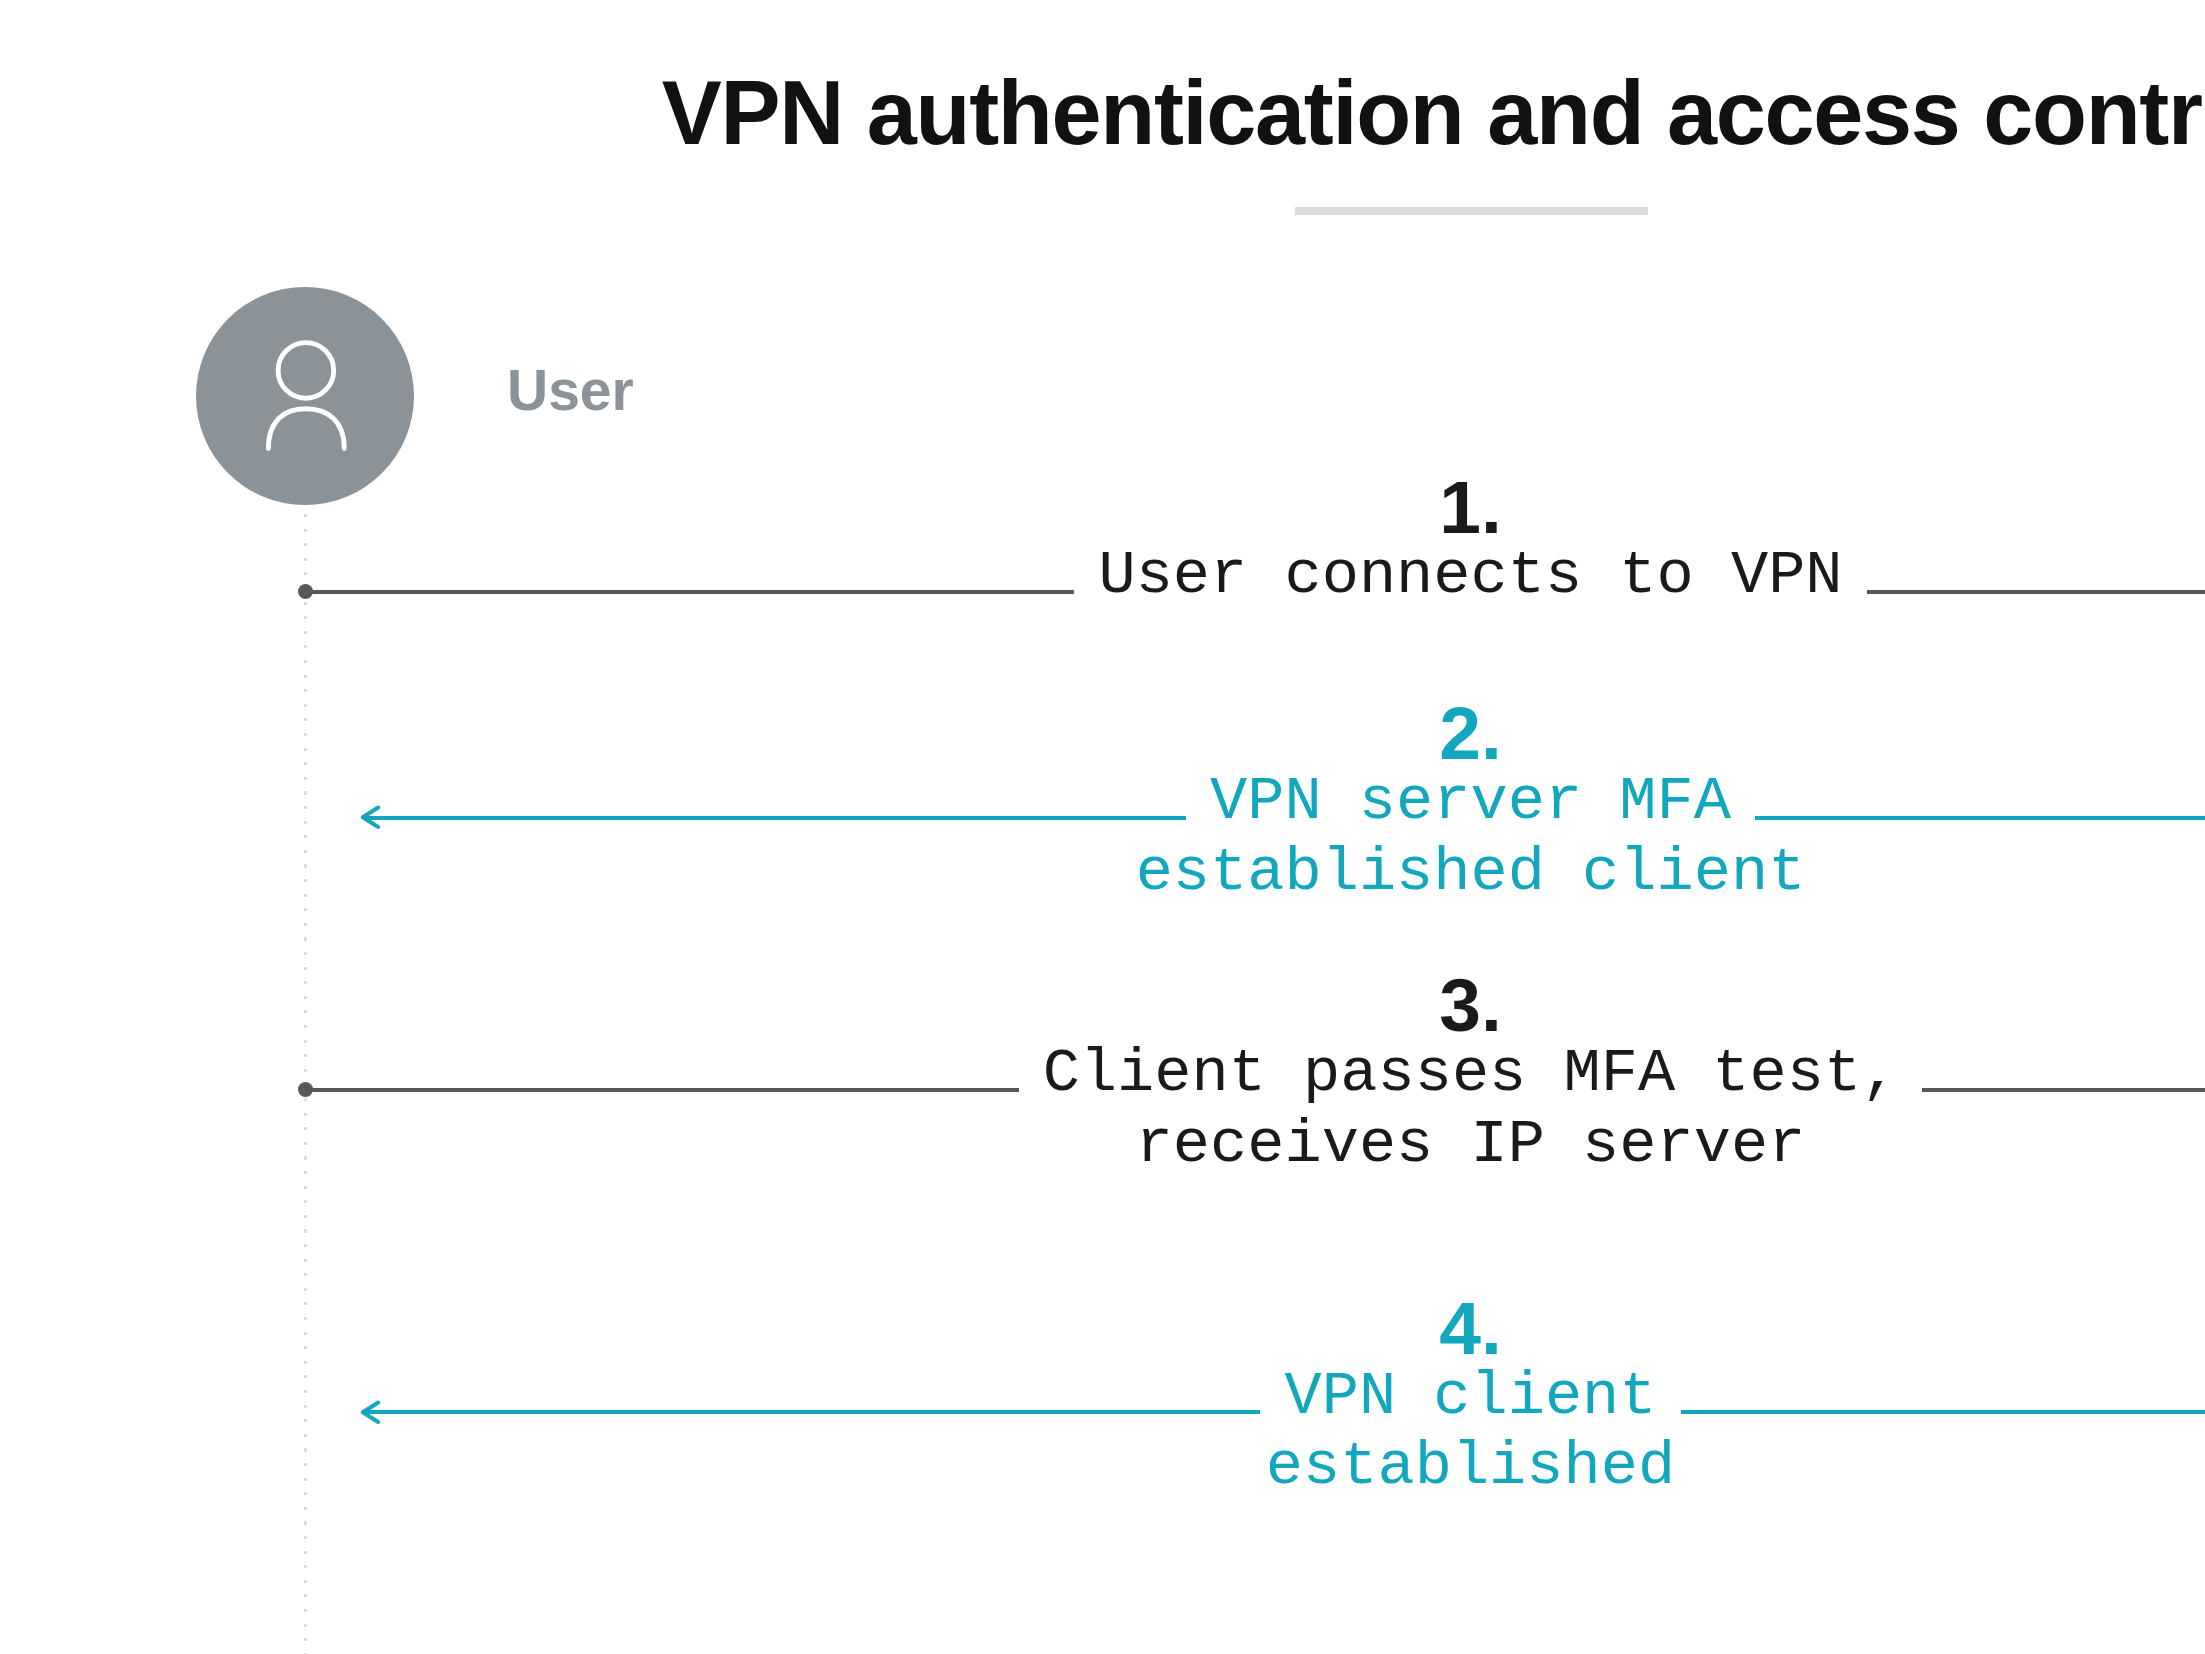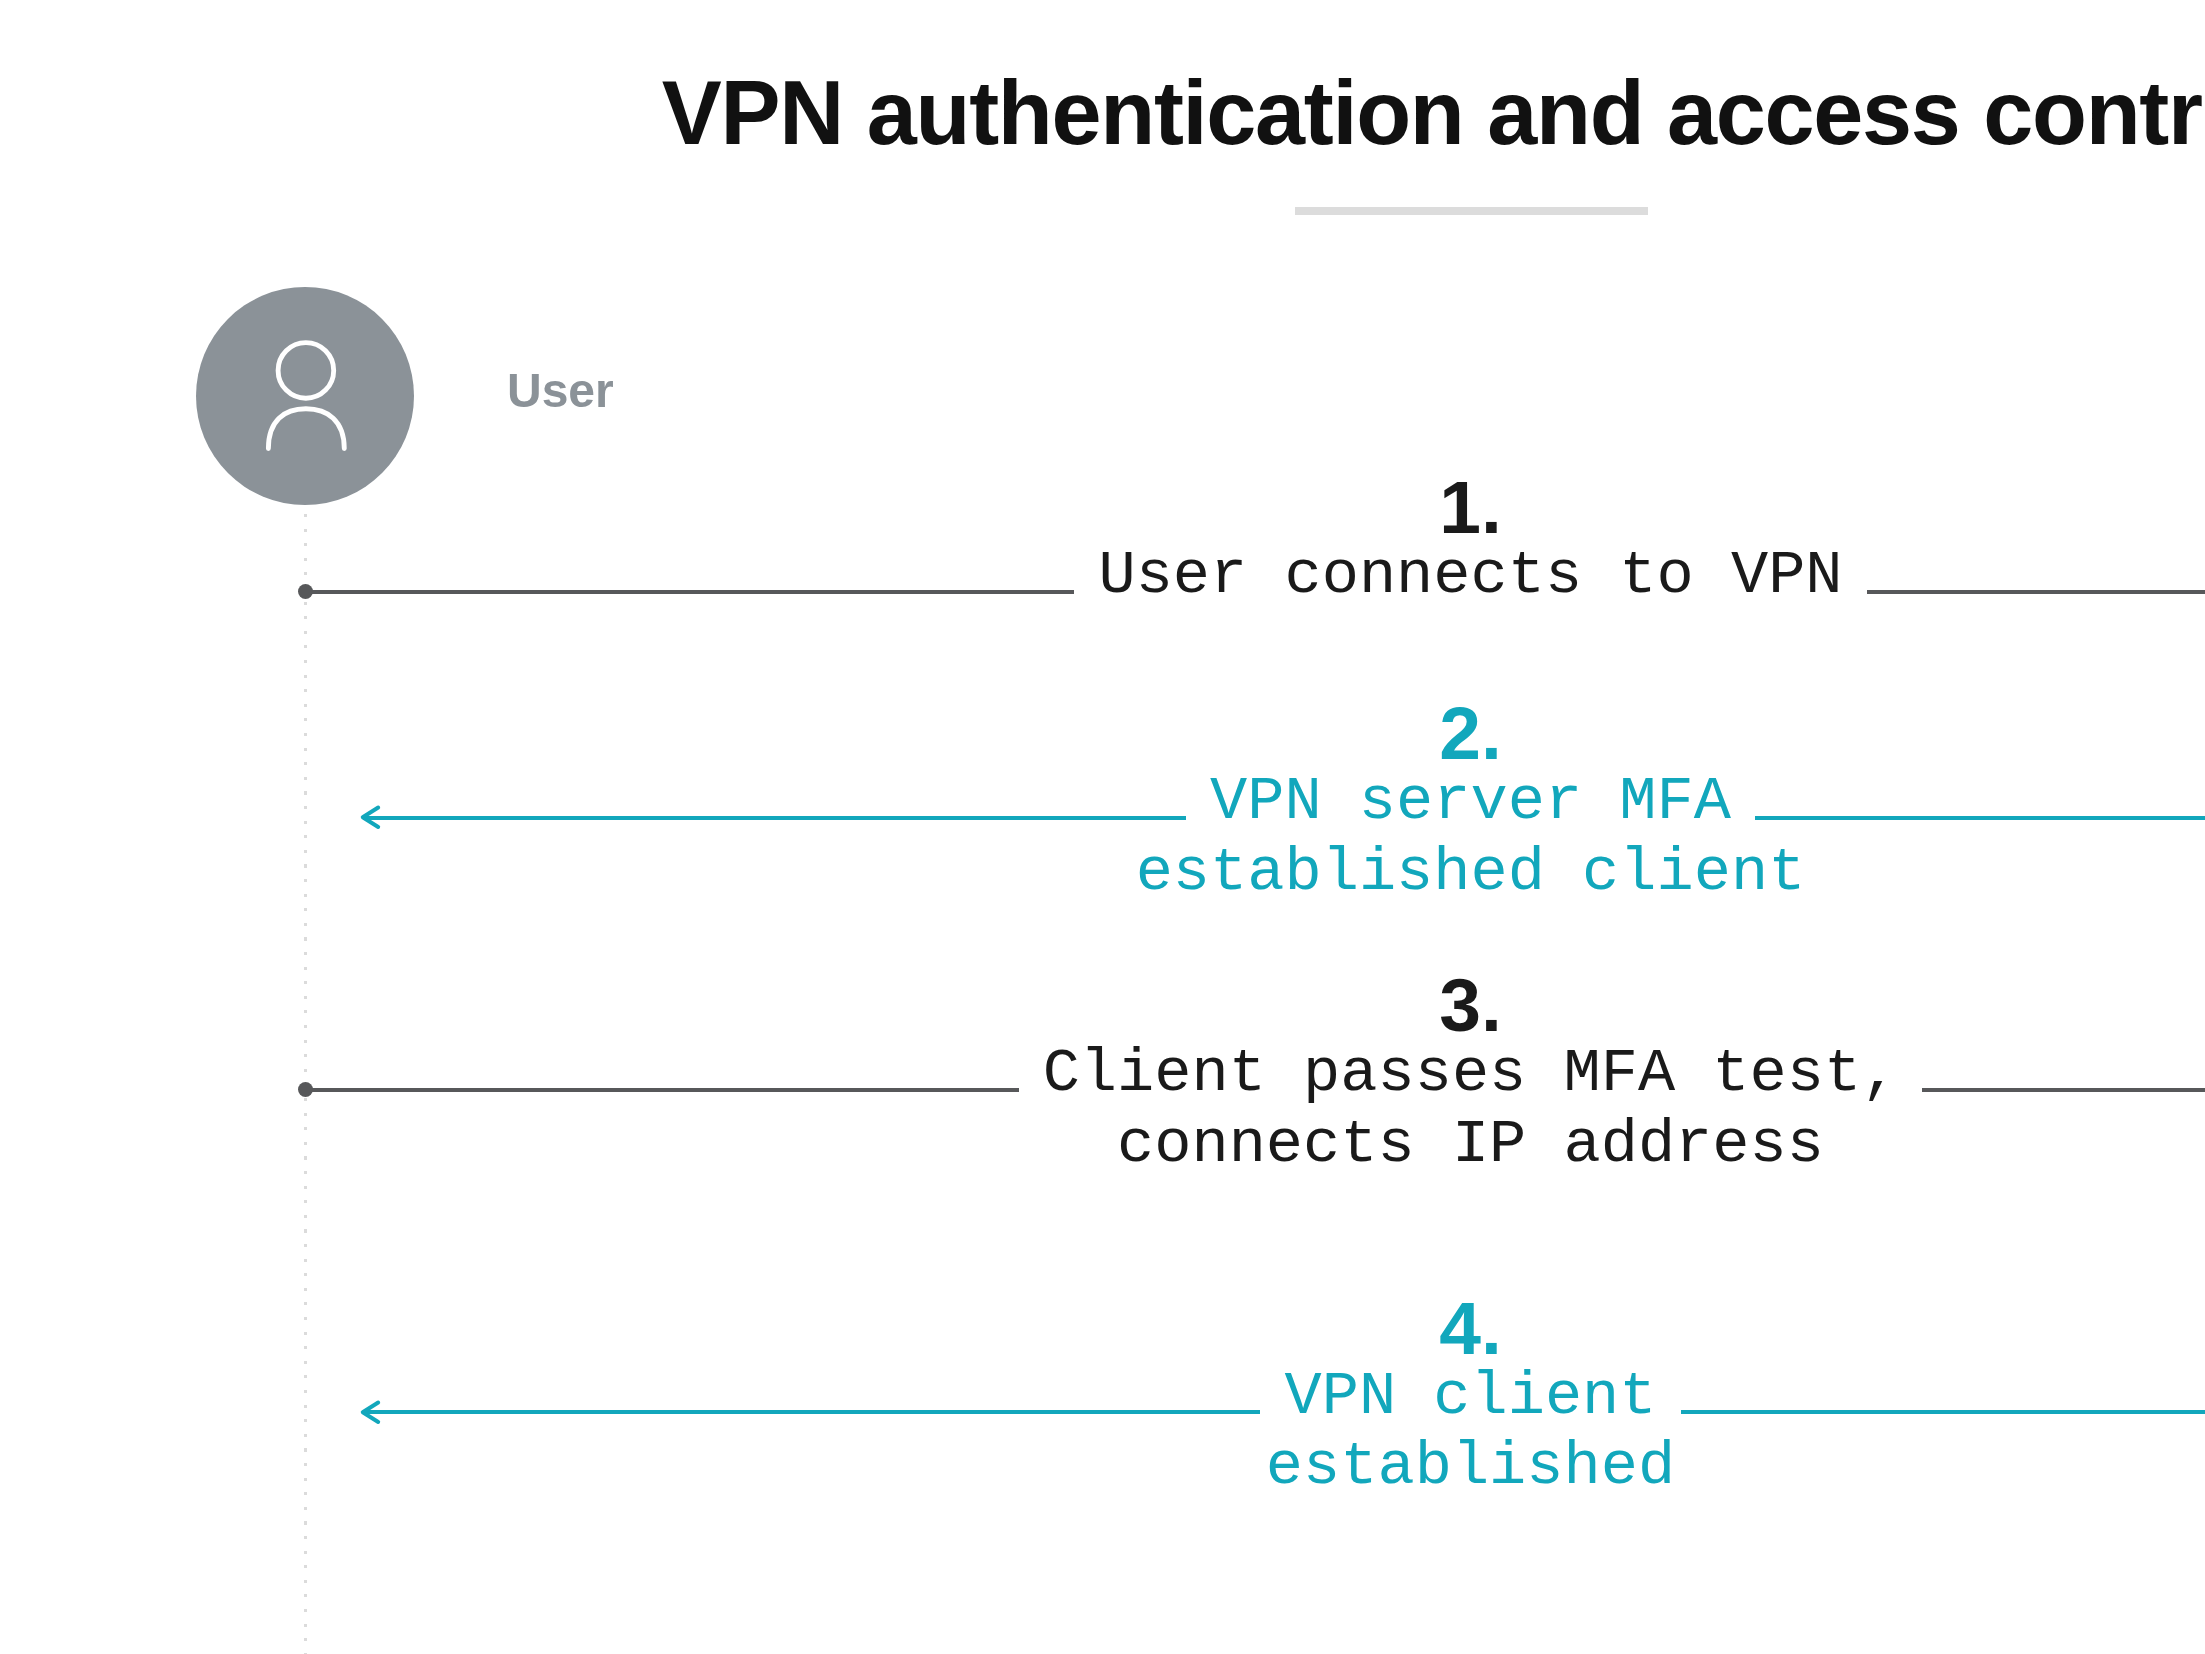--- a/index.html
+++ b/index.html
@@ -7,21 +7,21 @@
   #canvas{position:relative;width:2941px;height:1654px;background:#fff;overflow:hidden;}
 
   .title{position:absolute;top:68px;left:0;right:0;text-align:center;
          font-size:90px;line-height:90px;font-weight:bold;letter-spacing:-1.3px;color:#111;}
   .divider{position:absolute;top:207px;left:50%;margin-left:-176px;width:353px;height:8px;background:#DCDCDC;}
 
   .actor-circle{position:absolute;width:218px;height:218px;border-radius:50%;top:287px;}
   .actor-circle.user{left:196px;background:#8B9298;}
   .actor-circle svg{position:absolute;left:0;top:0;}
 
-  .actor-label{position:absolute;top:353px;font-size:48px;line-height:75px;font-weight:bold;}
+  .actor-label{position:absolute;top:353px;font-size:57px;line-height:75px;font-weight:bold;}
   .actor-label.user{left:507px;color:#8B9298;}
 
   .lifeline{position:absolute;top:514px;bottom:0;width:3.1px;
             background:repeating-linear-gradient(to bottom,#DBDBDB 0 3.1px,transparent 3.1px 14.6px);}
   .lifeline.user{left:304px;}
 
   .msg-line{position:absolute;height:3.5px;z-index:1;}
   .msg-line.dark{background:#57585A;}
   .msg-line.teal{background:#12A7BC;}
   .msg-line.to-right{left:305px;width:2282px;}
@@ -80,21 +80,21 @@
     <div class="step-text teal-txt" style="top:761px;"><span>VPN server MFA</span></div>
     <div class="step-text teal-txt" style="top:832px;"><span>established client</span></div>
   </div>
 
   <div>
     <div class="msg-line dark to-right" style="top:1088px;"></div>
     <div class="msg-dot dark" style="left:298px;top:1082px;"></div>
 
     <div class="step-number dark-txt" style="top:968px;">3.</div>
     <div class="step-text dark-txt" style="top:1033px;"><span>Client passes MFA test,</span></div>
-    <div class="step-text dark-txt" style="top:1104px;"><span>connects IP address</span></div>
+    <div class="step-text dark-txt" style="top:1104px;"><span>receives IP server</span></div>
   </div>
 
   <div>
     <div class="msg-line teal to-left" style="top:1410px;"></div>
 
     <svg class="chevron teal" style="left:357px;top:1399px;" viewBox="0 0 60 60">
       <polyline points="48,8 13,30 48,52"></polyline>
     </svg>
     <div class="step-number teal-txt" style="top:1291px;">4.</div>
     <div class="step-text teal-txt" style="top:1356px;"><span>VPN client</span></div>

